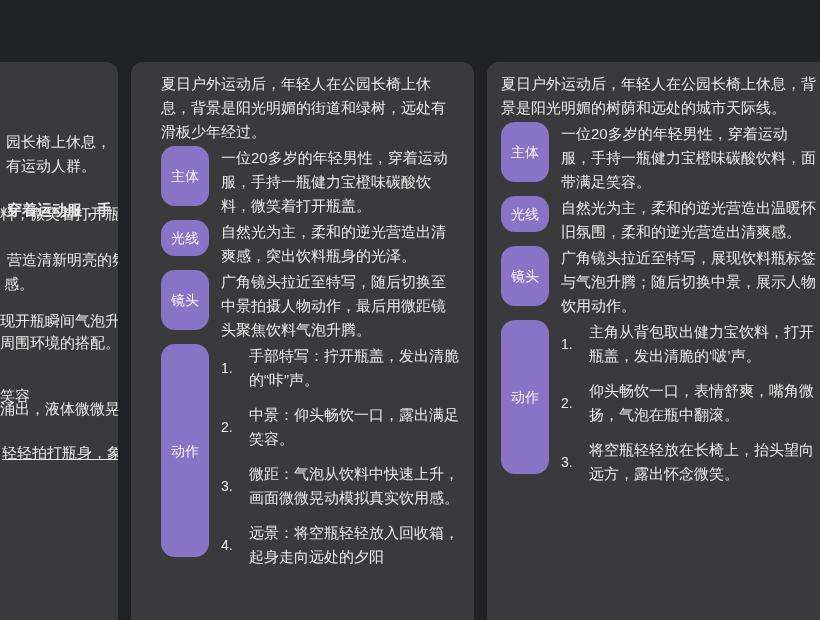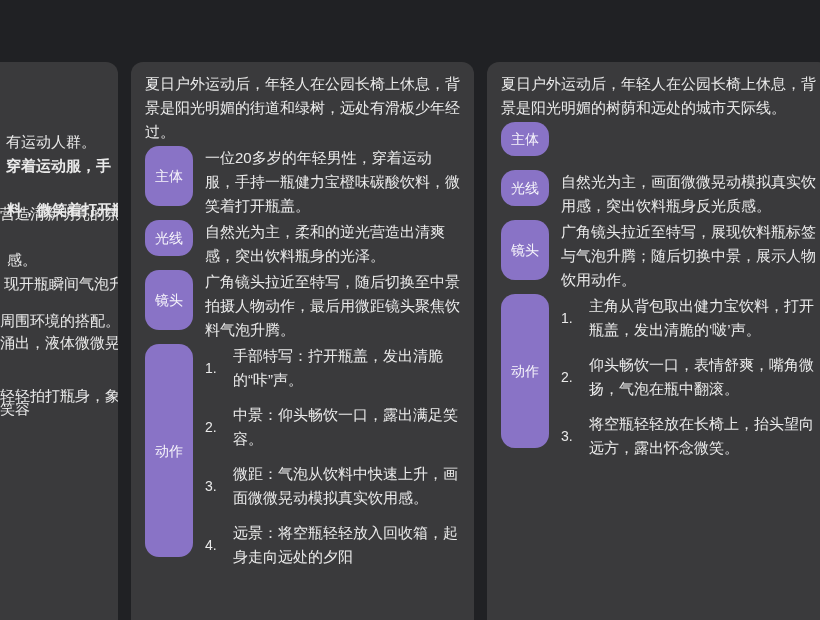--- a/index.html
+++ b/index.html
@@ -29,35 +29,35 @@
   .card-left {
     left: 0;
     width: 118px;
     border-radius: 0 12px 0 0;
     overflow: hidden;
   }
   .card-mid {
     left: 131px;
     width: 343px;
     border-radius: 12px 12px 0 0;
-    padding: 10px 14px 12px 14px;
+    padding: 10px 14px 12px 30px;
   }
   .card-right {
     left: 487px;
     width: 343px;
     border-radius: 12px 12px 0 0;
     padding: 10px 14px 12px 14px;
   }
   .frag {
     position: absolute;
     white-space: nowrap;
   }
   
   .frag:nth-of-type(1)  { top: 68px;  left: 6px; }
-  .frag:nth-of-type(2)  { top: 92px;  left: 6px; font-weight: bold; }
+  .frag:nth-of-type(2)  { top: 92px;  left: 6px; }
   .frag:nth-of-type(3)  { top: 136px; left: 7px; font-weight: bold; }
   .frag:nth-of-type(4)  { top: 140px; left: 0px; }
   .frag:nth-of-type(5)  { top: 186px; left: 7px; }
   .frag:nth-of-type(6)  { top: 210px; left: 4px; }
   .frag:nth-of-type(7)  { top: 247px; left: 0px; }
   .frag:nth-of-type(8)  { top: 269px; left: 0px; }
   .frag:nth-of-type(9)  { top: 291px; left: 0px; margin-top: 44px; }
   .frag:nth-of-type(10) { top: 322px; left: 0px; }
   .frag:nth-of-type(11) { top: 379px; left: 2px; text-decoration: underline; }
   .frag:nth-of-type(12) { top: 414px; left: 4px; }
@@ -100,20 +100,21 @@
     font-size: 14px;
   }
   .itext { flex: 1; }
 </style>
 </head>
 <body>
 
 <div class="panel">
 
   <section class="card card-left">
+    <div class="frag">园长椅上休息，</div>
     <div class="frag">有运动人群。</div>
     <div class="frag">穿着运动服，手</div>
     <div class="frag">料，微笑着打开瓶</div>
     <div class="frag">营造清新明亮的氛</div>
     <div class="frag">感。</div>
     <div class="frag">现开瓶瞬间气泡升</div>
     <div class="frag">周围环境的搭配。</div>
     <div class="frag">涌出，液体微微晃</div>
     <div class="frag">笑容</div>
     <div class="frag">轻轻拍打瓶身，象</div>
@@ -158,25 +159,26 @@
         </div>
       </div>
     </div>
   </section>
 
   <section class="card card-right">
     <p class="intro">夏日户外运动后，年轻人在公园长椅上休息，背景是阳光明媚的树荫和远处的城市天际线。</p>
 
     <div class="row">
       <div class="badge">主体</div>
+      <div class="rowtext">一位20多岁的年轻男性，穿着运动服，手持一瓶健力宝橙味碳酸饮料，面带满足笑容。</div>
     </div>
 
     <div class="row">
       <div class="badge">光线</div>
-      <div class="rowtext">自然光为主，画面微微晃动模拟真实饮用感，突出饮料瓶身反光质感。</div>
+      <div class="rowtext">自然光为主，柔和的逆光营造出温暖怀旧氛围，柔和的逆光营造出清爽感。</div>
     </div>
 
     <div class="row">
       <div class="badge">镜头</div>
       <div class="rowtext">广角镜头拉近至特写，展现饮料瓶标签与气泡升腾；随后切换中景，展示人物饮用动作。</div>
     </div>
 
     <div class="row">
       <div class="badge">动作</div>
       <div class="rowtext">

